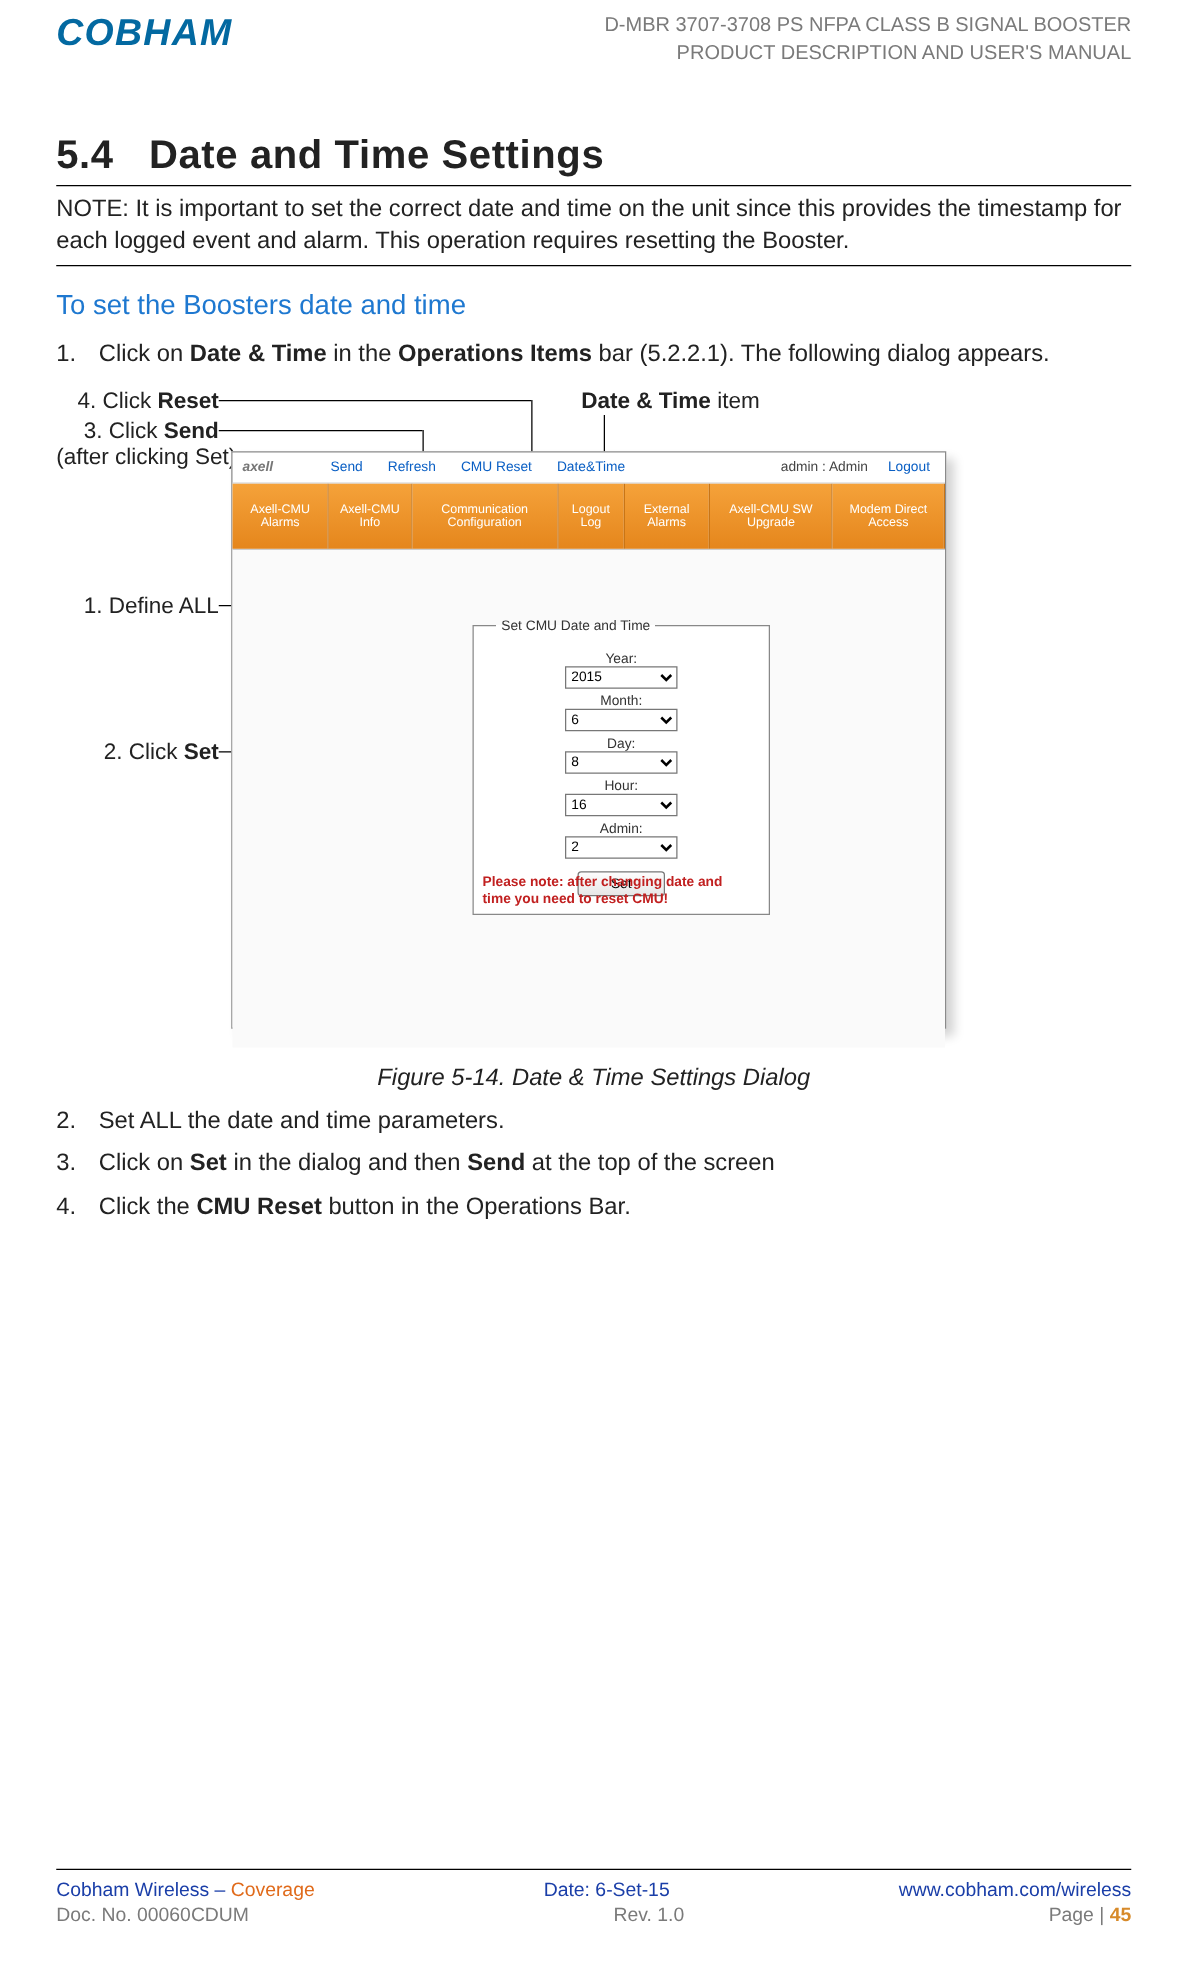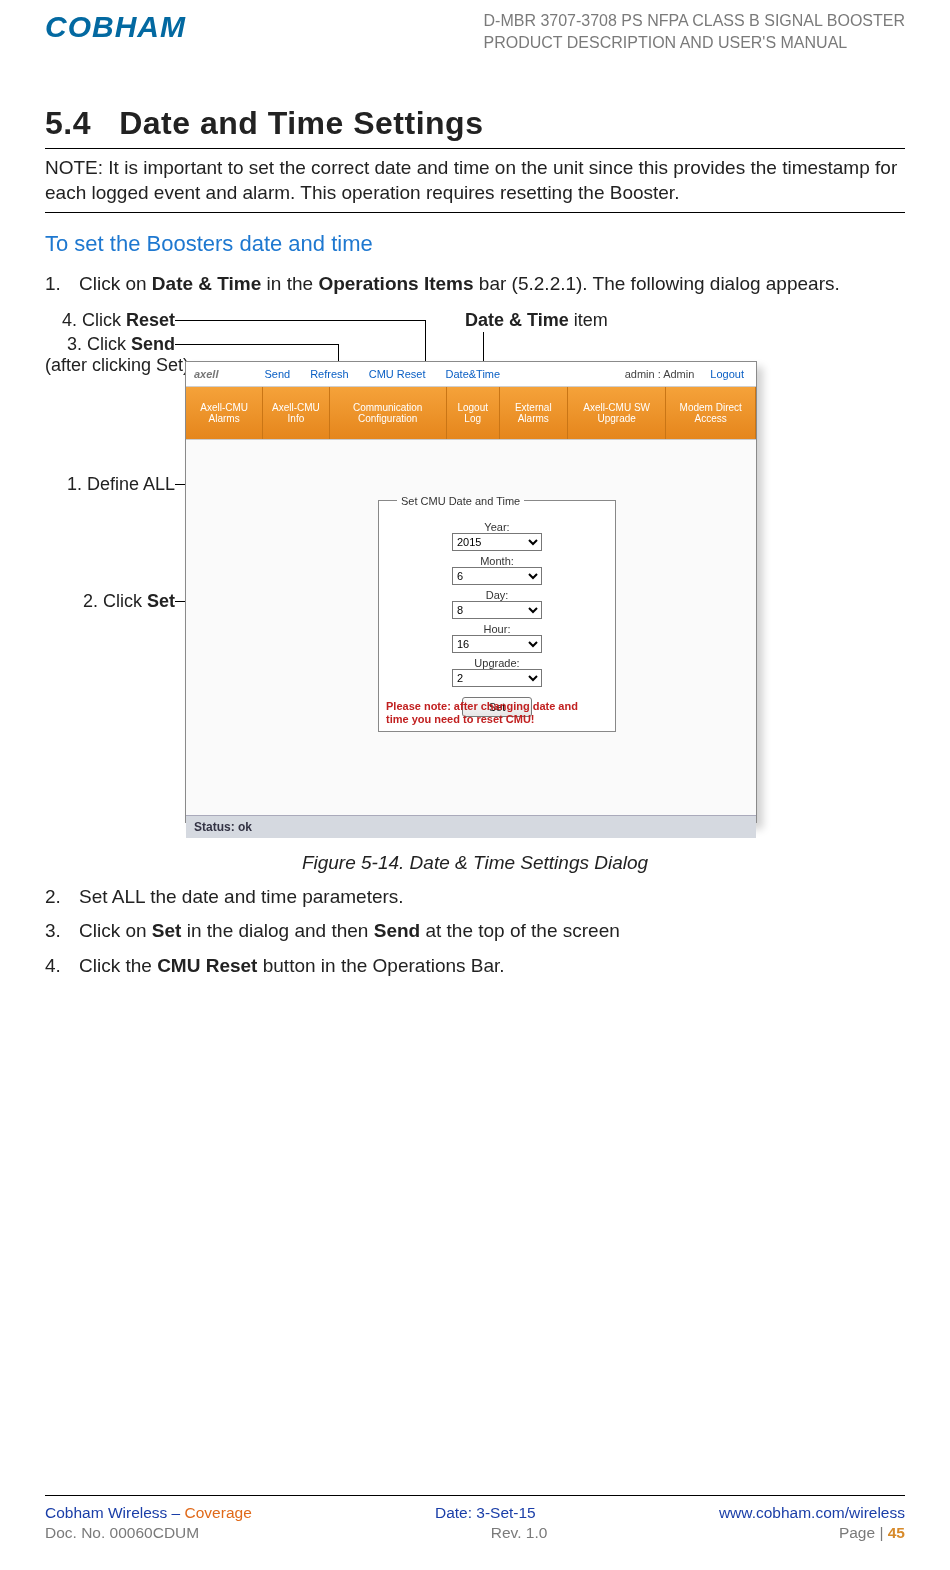--- a/index.html
+++ b/index.html
@@ -21,21 +21,21 @@
     padding: 10px 45px 30px 45px;
     position: relative;
   }
   
   .header {
     display: flex;
     justify-content: space-between;
     align-items: flex-start;
   }
   .logo { font-family: Arial, sans-serif; font-weight: 800; font-style: italic; font-size: 30px; color: #0369a1; letter-spacing: 1px; }
-  .doc-id { color: #7a7a7a; font-size: 16px; line-height: 1.4; }
+  .doc-id { text-align: right; color: #7a7a7a; font-size: 16px; line-height: 1.4; }
   
   h2.section-title { font-family: Arial, sans-serif; font-size: 32px; font-weight: 700; margin: 50px 0 6px 0; letter-spacing: 0.5px; }
   hr.rule { border: 0; border-top: 1px solid #000; margin: 0 0 6px 0; }
   .note { font-size: 19px; color: #222; line-height: 1.35; margin-bottom: 6px; }
   .sub-head { color: #1e78d0; font-size: 22px; margin: 18px 0 14px 0; }
   ol.outer { list-style: none; padding: 0; margin: 0; }
   ol.outer > li { font-size: 19px; margin: 0 0 8px 0; padding-left: 34px; position: relative; line-height: 1.4; }
   ol.outer > li .num { position: absolute; left: 0; }
   .b { font-weight: 700; text-align: center; }
   
@@ -200,27 +200,26 @@
           </div>
           <div class="fld-row">
             <label>Day:</label>
             <select><option>8</option></select>
           </div>
           <div class="fld-row">
             <label>Hour:</label>
             <select><option>16</option></select>
           </div>
           <div class="fld-row">
-            <label>Upgrade:</label>
+            <label>Admin:</label>
             <select><option>2</option></select>
           </div>
           <button class="set-btn">Set</button>
         </fieldset>
         <div class="warn">Please note: after changing date and time you need to reset CMU!</div>
-        <div class="status-bar">Status: ok</div>
       </div>
     </div>
   </div>
 
   <div class="fig-cap">Figure 5-14. Date &amp; Time Settings Dialog</div>
 
   <ol class="outer">
     <li>
       <span class="num">2.</span>
       <span>Set ALL the date and time parameters.</span>
@@ -233,21 +232,21 @@
       <span class="num">4.</span>
       <span>Click the </span><span class="b">CMU Reset</span><span> button in the Operations Bar.</span>
     </li>
   </ol>
 
   <div class="footer">
     <div class="row">
       <span class="col-l">
         <span>Cobham Wireless</span><span> – </span><span class="cov">Coverage</span>
       </span>
-      <span class="col-c">Date: 3-Set-15</span>
+      <span class="col-c">Date: 6-Set-15</span>
       <span class="col-r">www.cobham.com/wireless</span>
     </div>
     <div class="row row2">
       <span class="col-l">Doc. No. 00060CDUM</span>
       <span class="col-c">Rev. 1.0</span>
       <span class="col-r page-no">
         <span class="lbl">Page | </span><span class="num2">45</span>
       </span>
     </div>
   </div>

